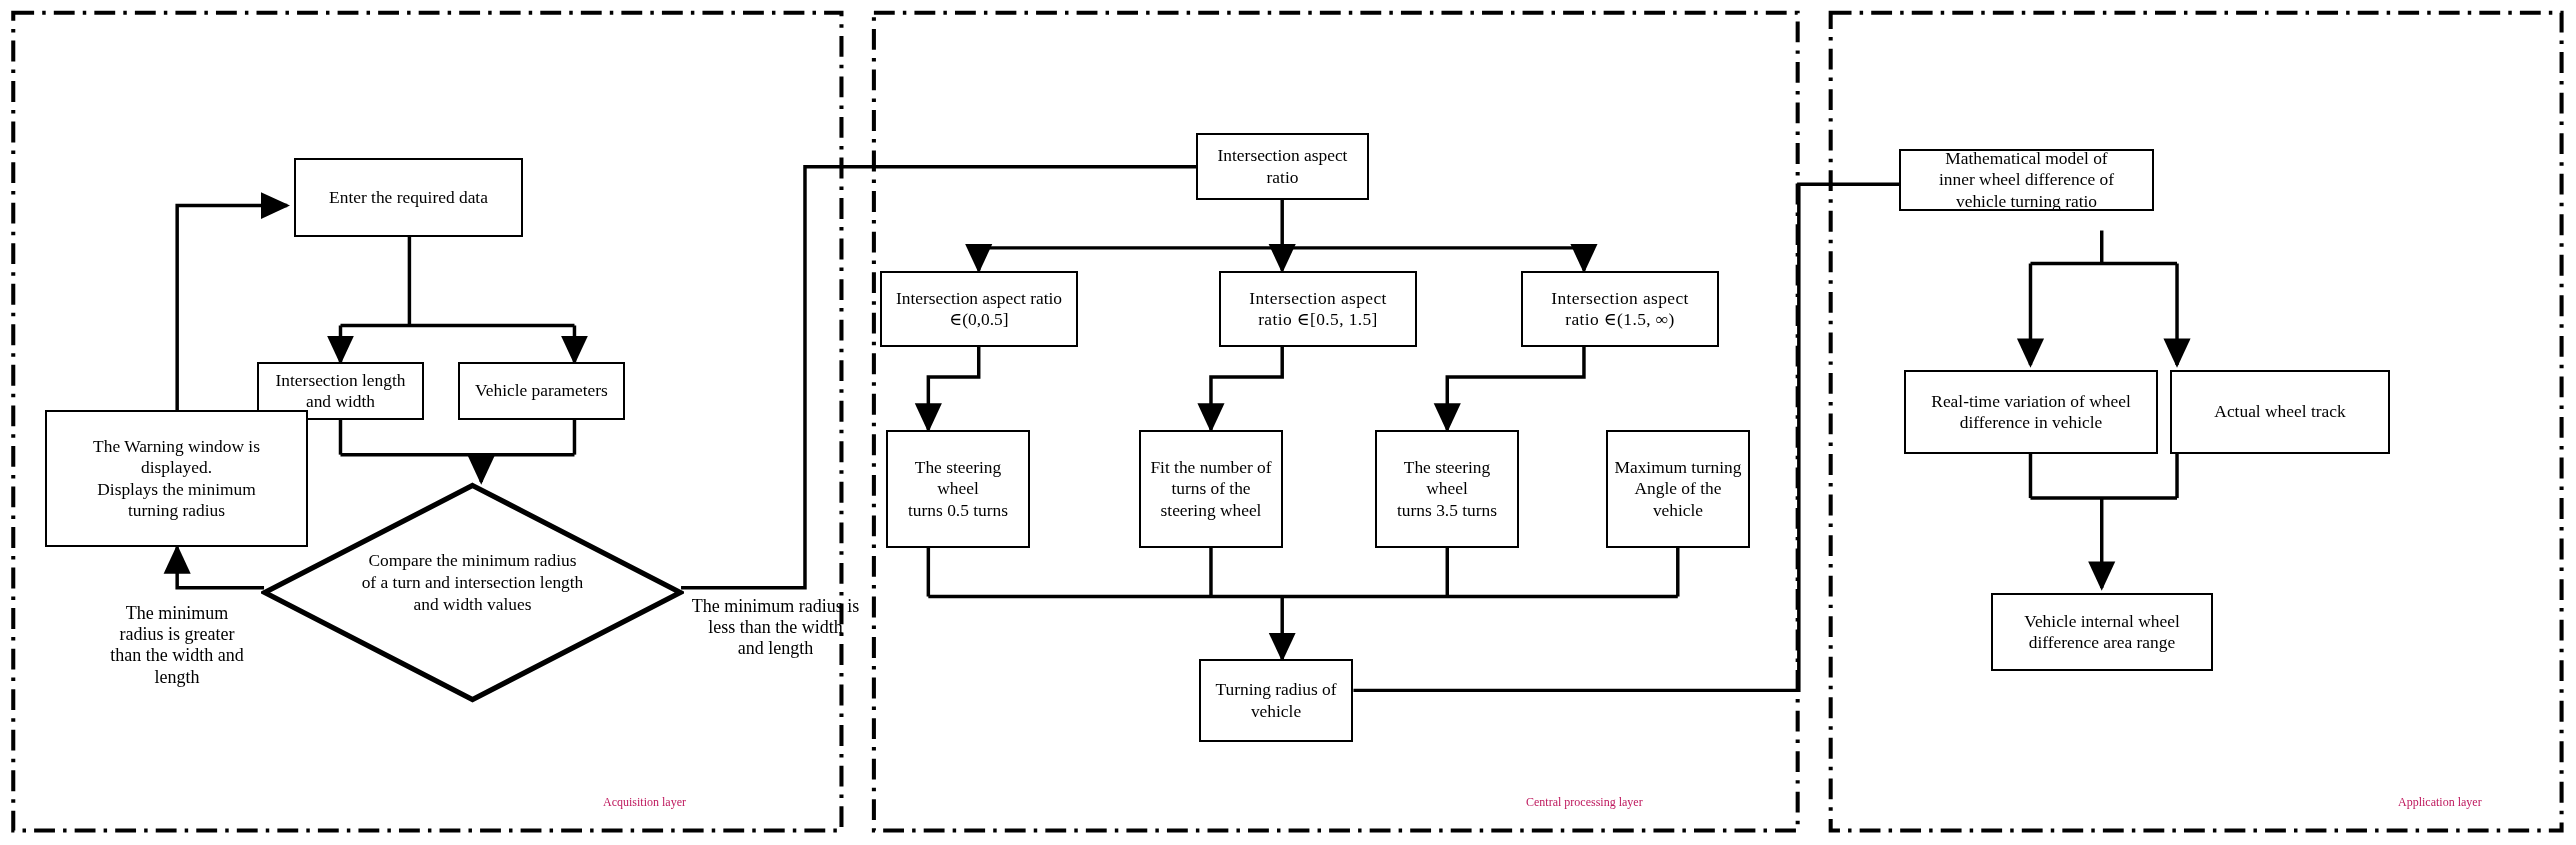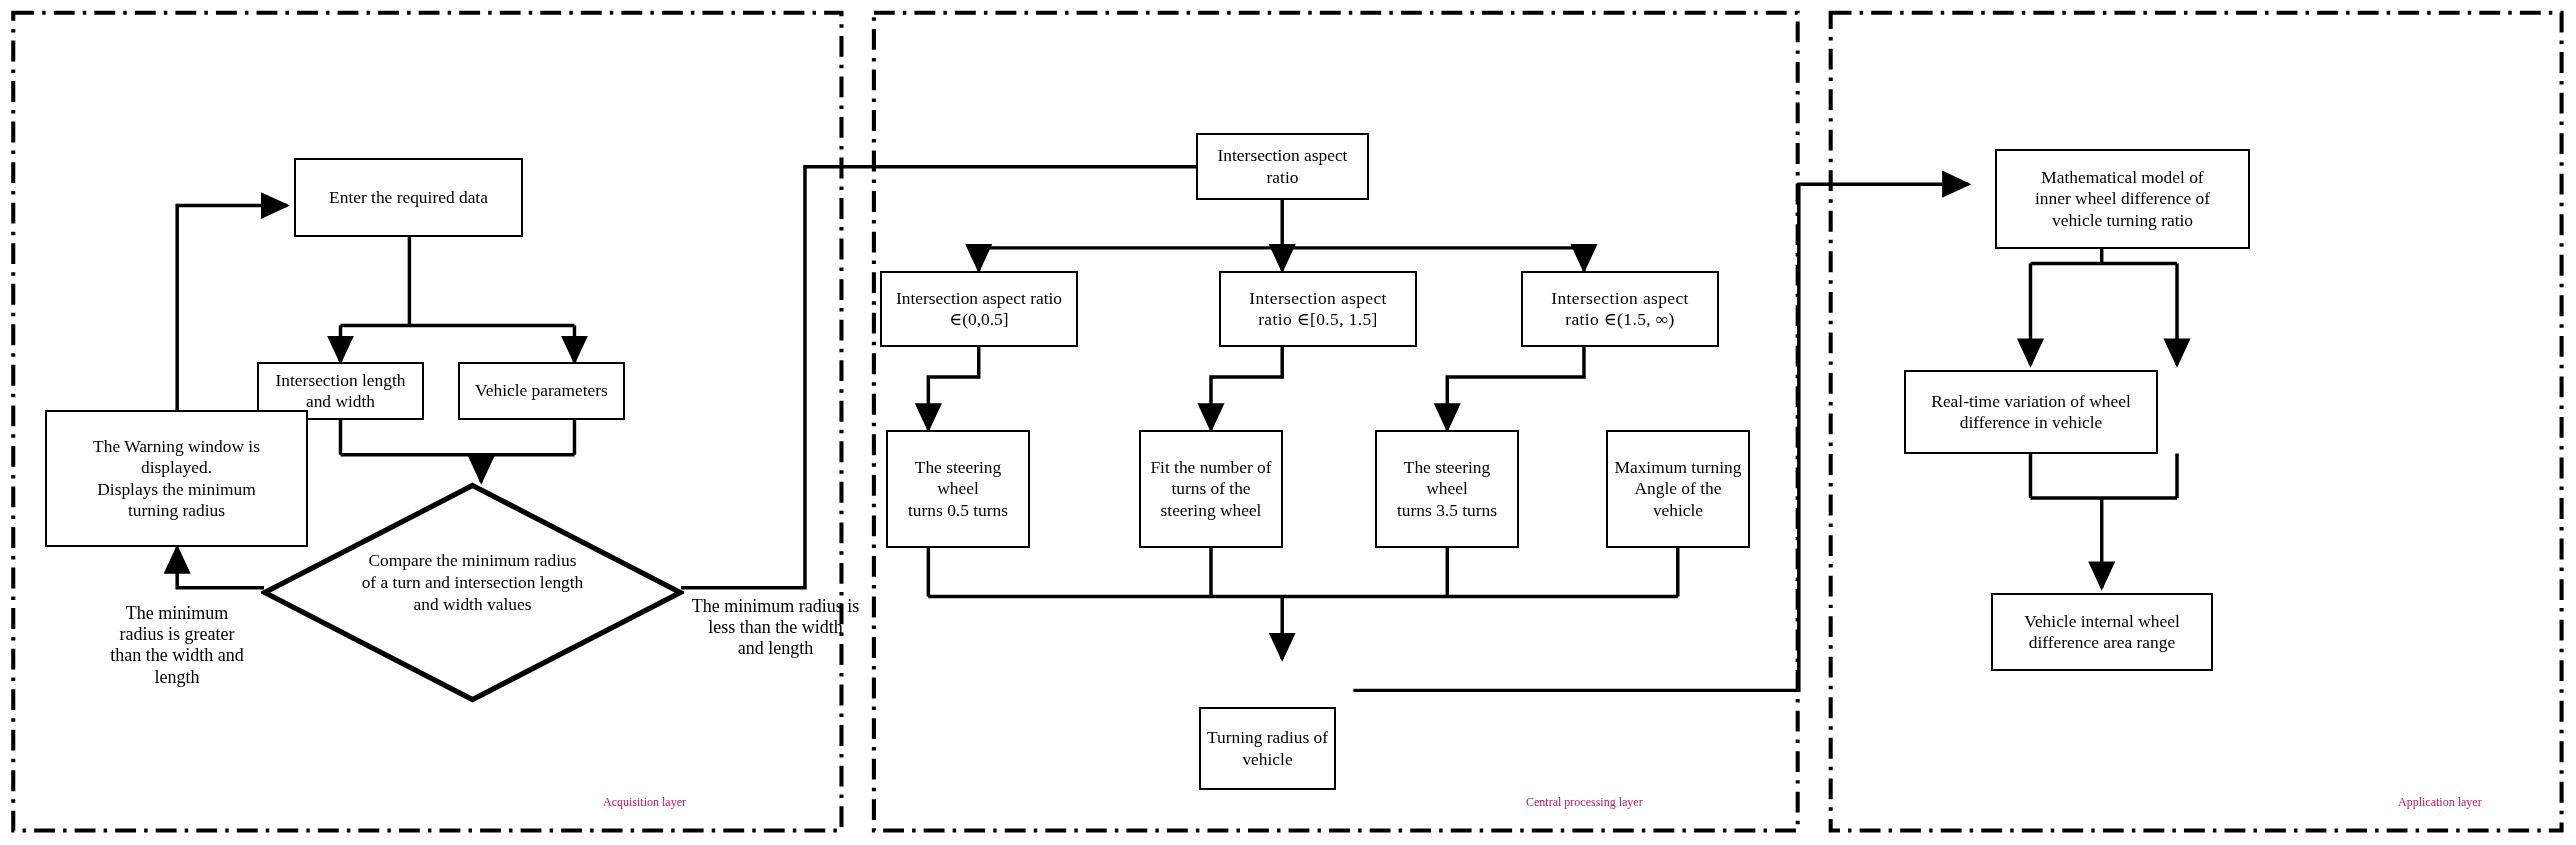--- a/index.html
+++ b/index.html
@@ -240,43 +240,46 @@
   </div>
 
   <div class="node" style="left:1606px; top:430px; width:144px; height:118px;">
     <span>
       <span>Maximum turning</span><br>
       <span>Angle of the</span><br>
       <span>vehicle</span>
     </span>
   </div>
 
-  <div class="node" style="left:1199px; top:659px; width:137px; height:83px;margin-top:48px;">
+  <div class="node" style="left:1199px; top:659px; width:154px; height:83px;">
     <span>Turning radius of vehicle</span>
   </div>
 
   <div class="layer-label" style="left:1526px; top:795px;">
     <span>Central processing layer</span>
   </div>
 
-  <div class="node" style="left:1995px; top:149px; width:255px; height:100px;">
+  <div class="node" style="left:1899px; top:149px; width:255px; height:62px;">
     <span>
       <span>Mathematical model of</span><br>
       <span>inner wheel difference of</span><br>
       <span>vehicle turning ratio</span>
     </span>
   </div>
 
   <div class="node" style="left:1904px; top:370px; width:254px; height:84px;">
     <span>
       <span>Real-time variation of wheel</span><br>
       <span>difference in vehicle</span>
     </span>
   </div>
 
+  <div class="node" style="left:2170px; top:370px; width:220px; height:84px;">
+    <span>Actual wheel track</span>
+  </div>
 
   <div class="node" style="left:1991px; top:593px; width:222px; height:78px;">
     <span>
       <span>Vehicle internal wheel</span><br>
       <span>difference area range</span>
     </span>
   </div>
 
   <div class="layer-label" style="left:2370px; top:795px;margin-left:28px;">
     <span>Application layer</span>

